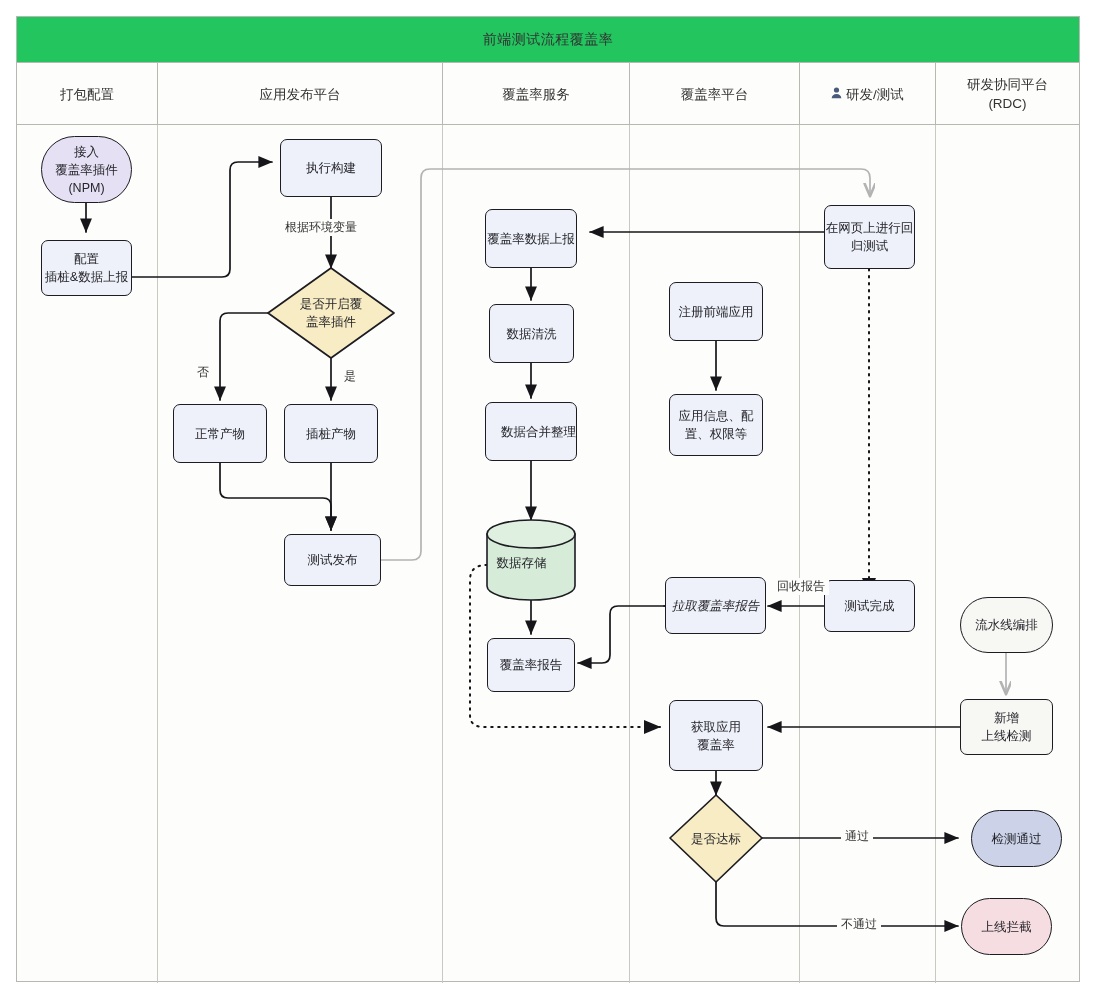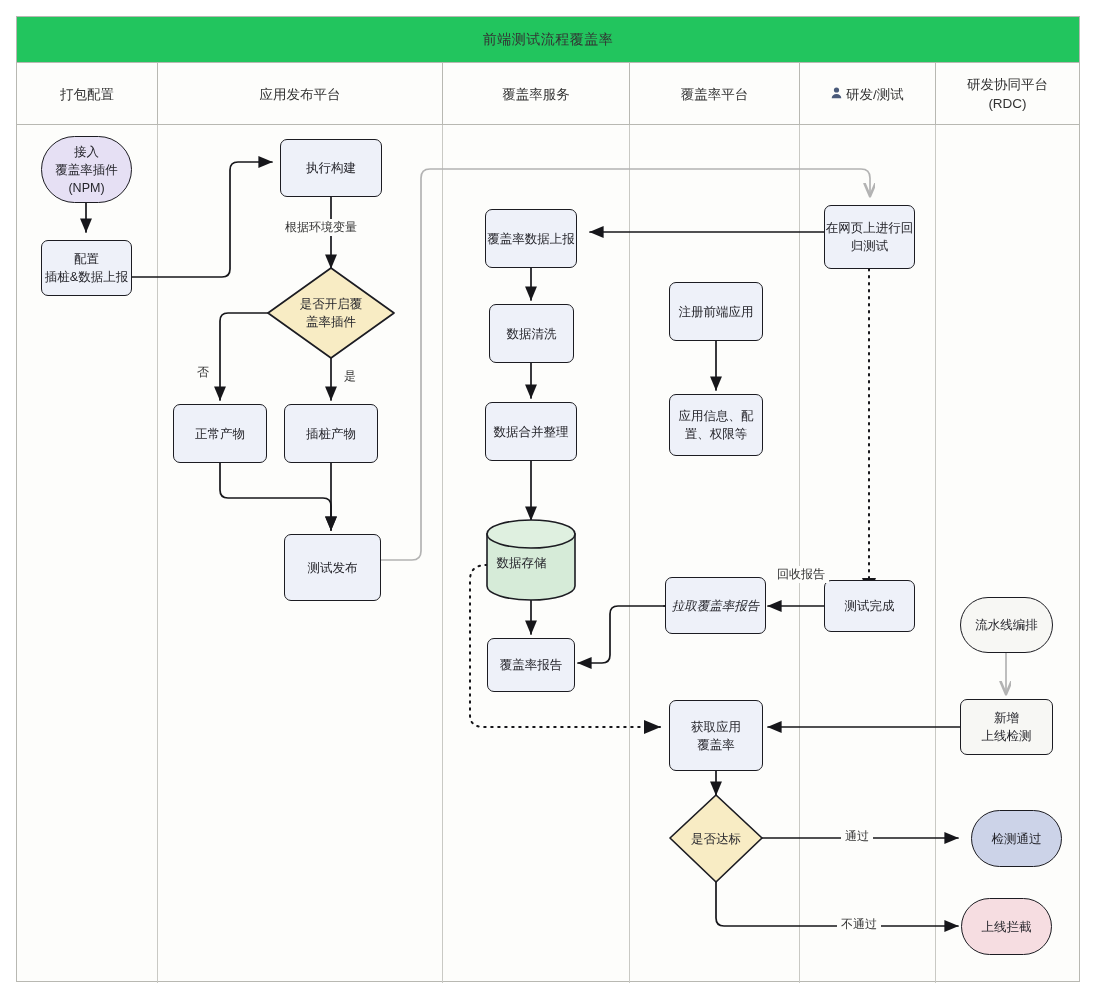--- a/index.html
+++ b/index.html
@@ -184,33 +184,33 @@
   </div>
 
   <div class="node n-box" style="left:173px;top:404px;width:94px;height:59px;">
     <span>正常产物</span>
   </div>
 
   <div class="node n-box" style="left:284px;top:404px;width:94px;height:59px;">
     <span>插桩产物</span>
   </div>
 
-  <div class="node n-box" style="left:284px;top:534px;width:97px;height:67px;">
+  <div class="node n-box" style="left:284px;top:534px;width:97px;height:52px;">
     <span>测试发布</span>
   </div>
 
   <div class="node n-box" style="left:485px;top:209px;width:92px;height:59px;">
     <span>覆盖率数据上报</span>
   </div>
 
   <div class="node n-box" style="left:489px;top:304px;width:85px;height:59px;">
     <span>数据清洗</span>
   </div>
 
-  <div class="node n-box" style="left:485px;top:402px;width:92px;height:59px;">
+  <div class="node n-box" style="left:485px;top:402px;width:92px;height:59px;justify-content:flex-end;">
     <span>数据合并整理</span>
   </div>
 
   <div class="node n-db" style="left:487px;top:520px;width:69px;height:80px;">
     <span class="db-txt">数据存储</span>
   </div>
 
   <div class="node n-box" style="left:487px;top:638px;width:88px;height:54px;">
     <span>覆盖率报告</span>
   </div>
@@ -259,17 +259,17 @@
     <span>检测通过</span>
   </div>
 
   <div class="node n-pill" style="left:961px;top:898px;width:91px;height:57px;background:#f6dde1;">
     <span>上线拦截</span>
   </div>
 
   <div class="elabel" style="left:281px;top:219px;">根据环境变量</div>
   <div class="elabel" style="left:193px;top:364px;">否</div>
   <div class="elabel" style="left:340px;top:368px;">是</div>
-  <div class="elabel" style="left:773px;top:566px;">回收报告</div>
+  <div class="elabel" style="left:773px;top:578px;">回收报告</div>
   <div class="elabel" style="left:841px;top:828px;">通过</div>
   <div class="elabel" style="left:837px;top:916px;">不通过</div>
 
 </div>
 
 </body></html>

